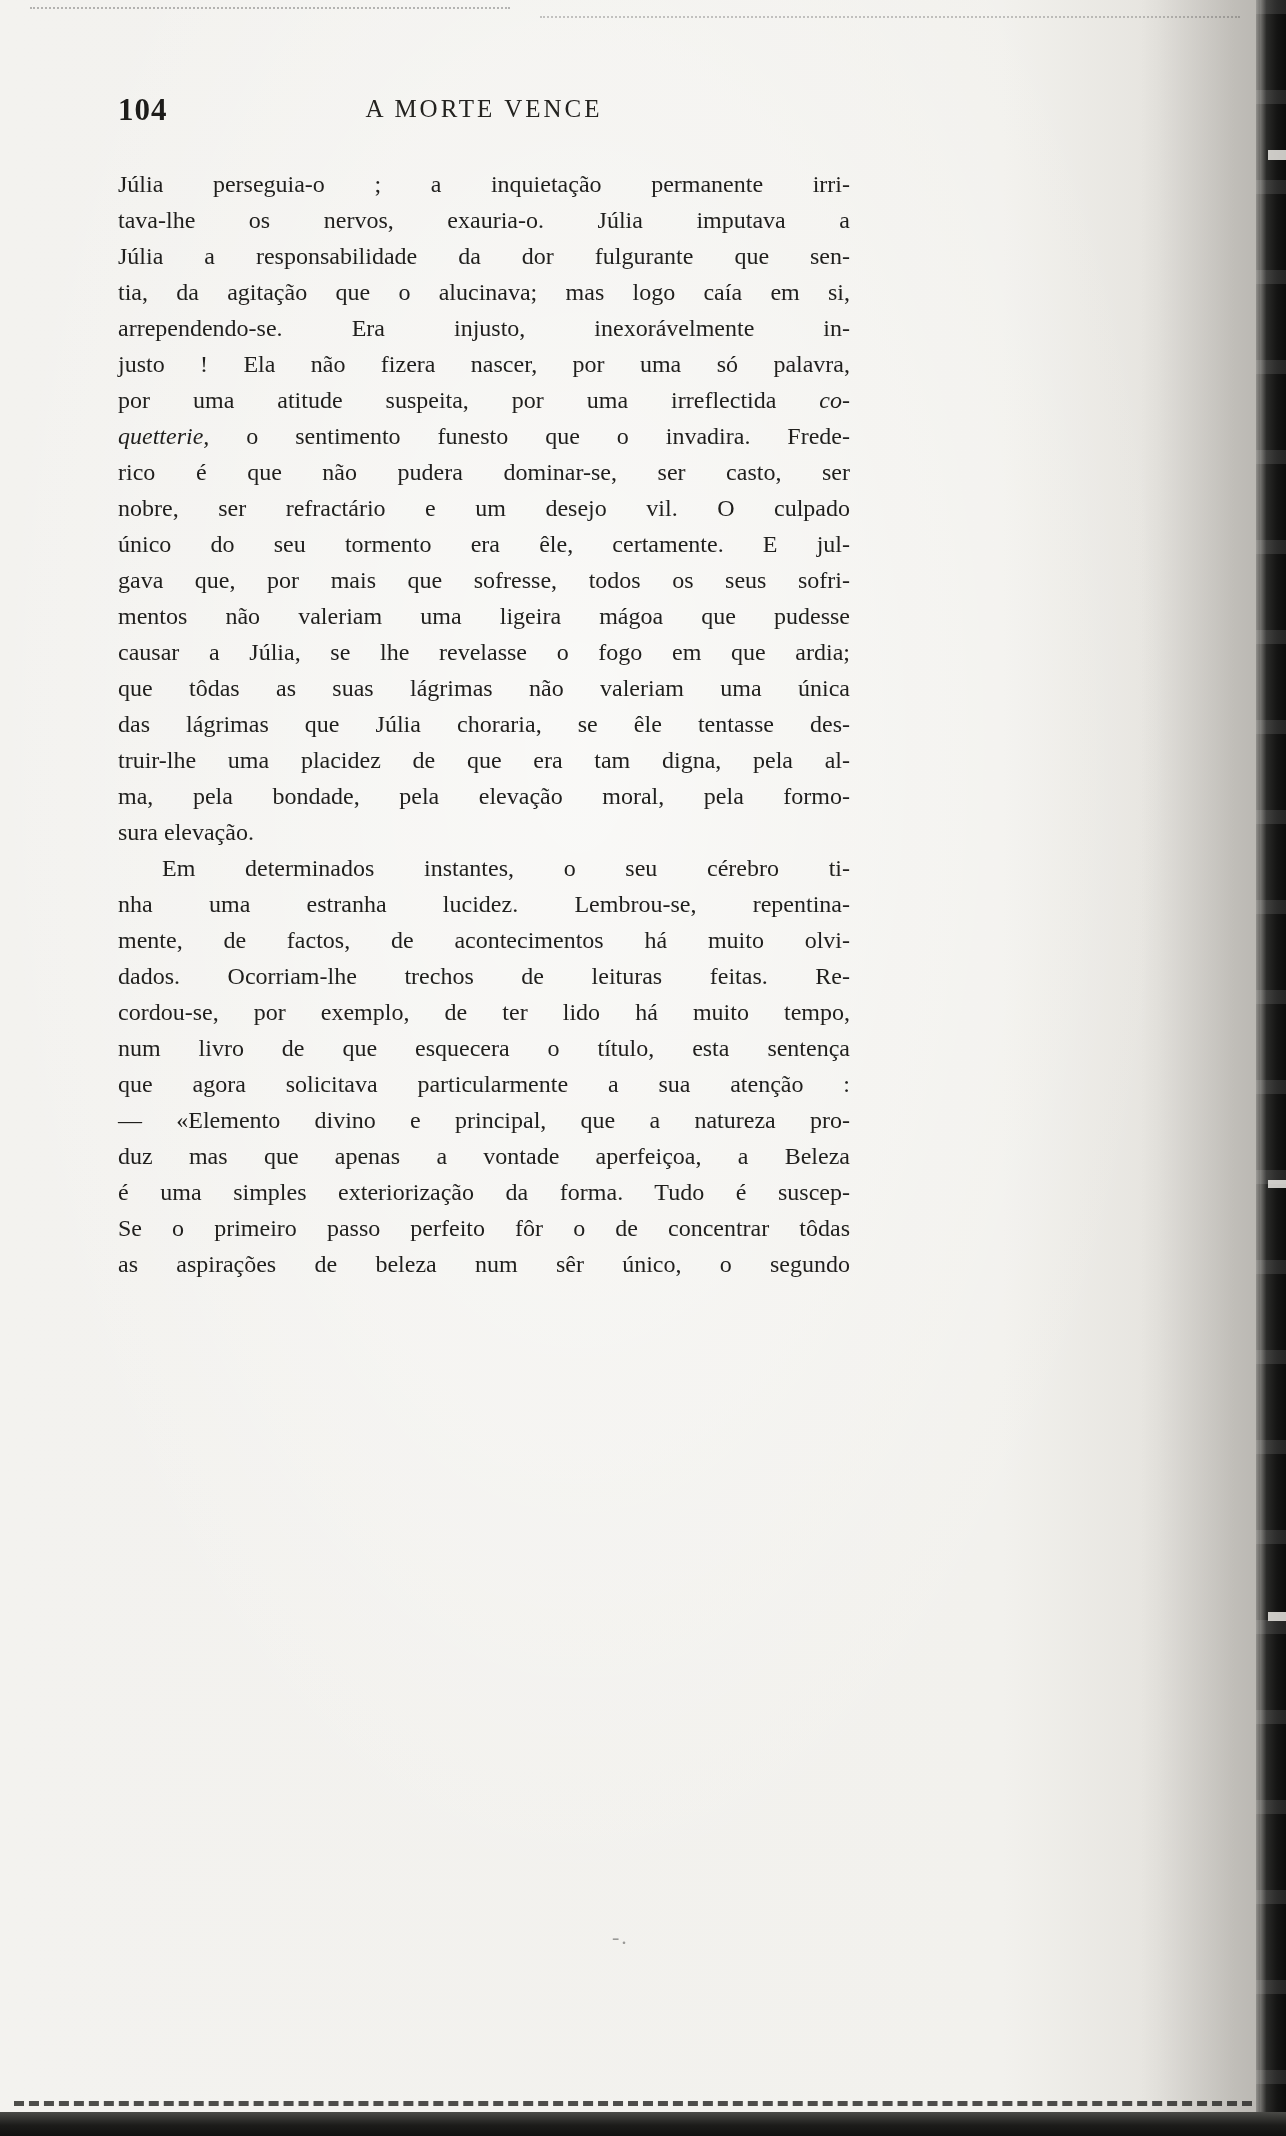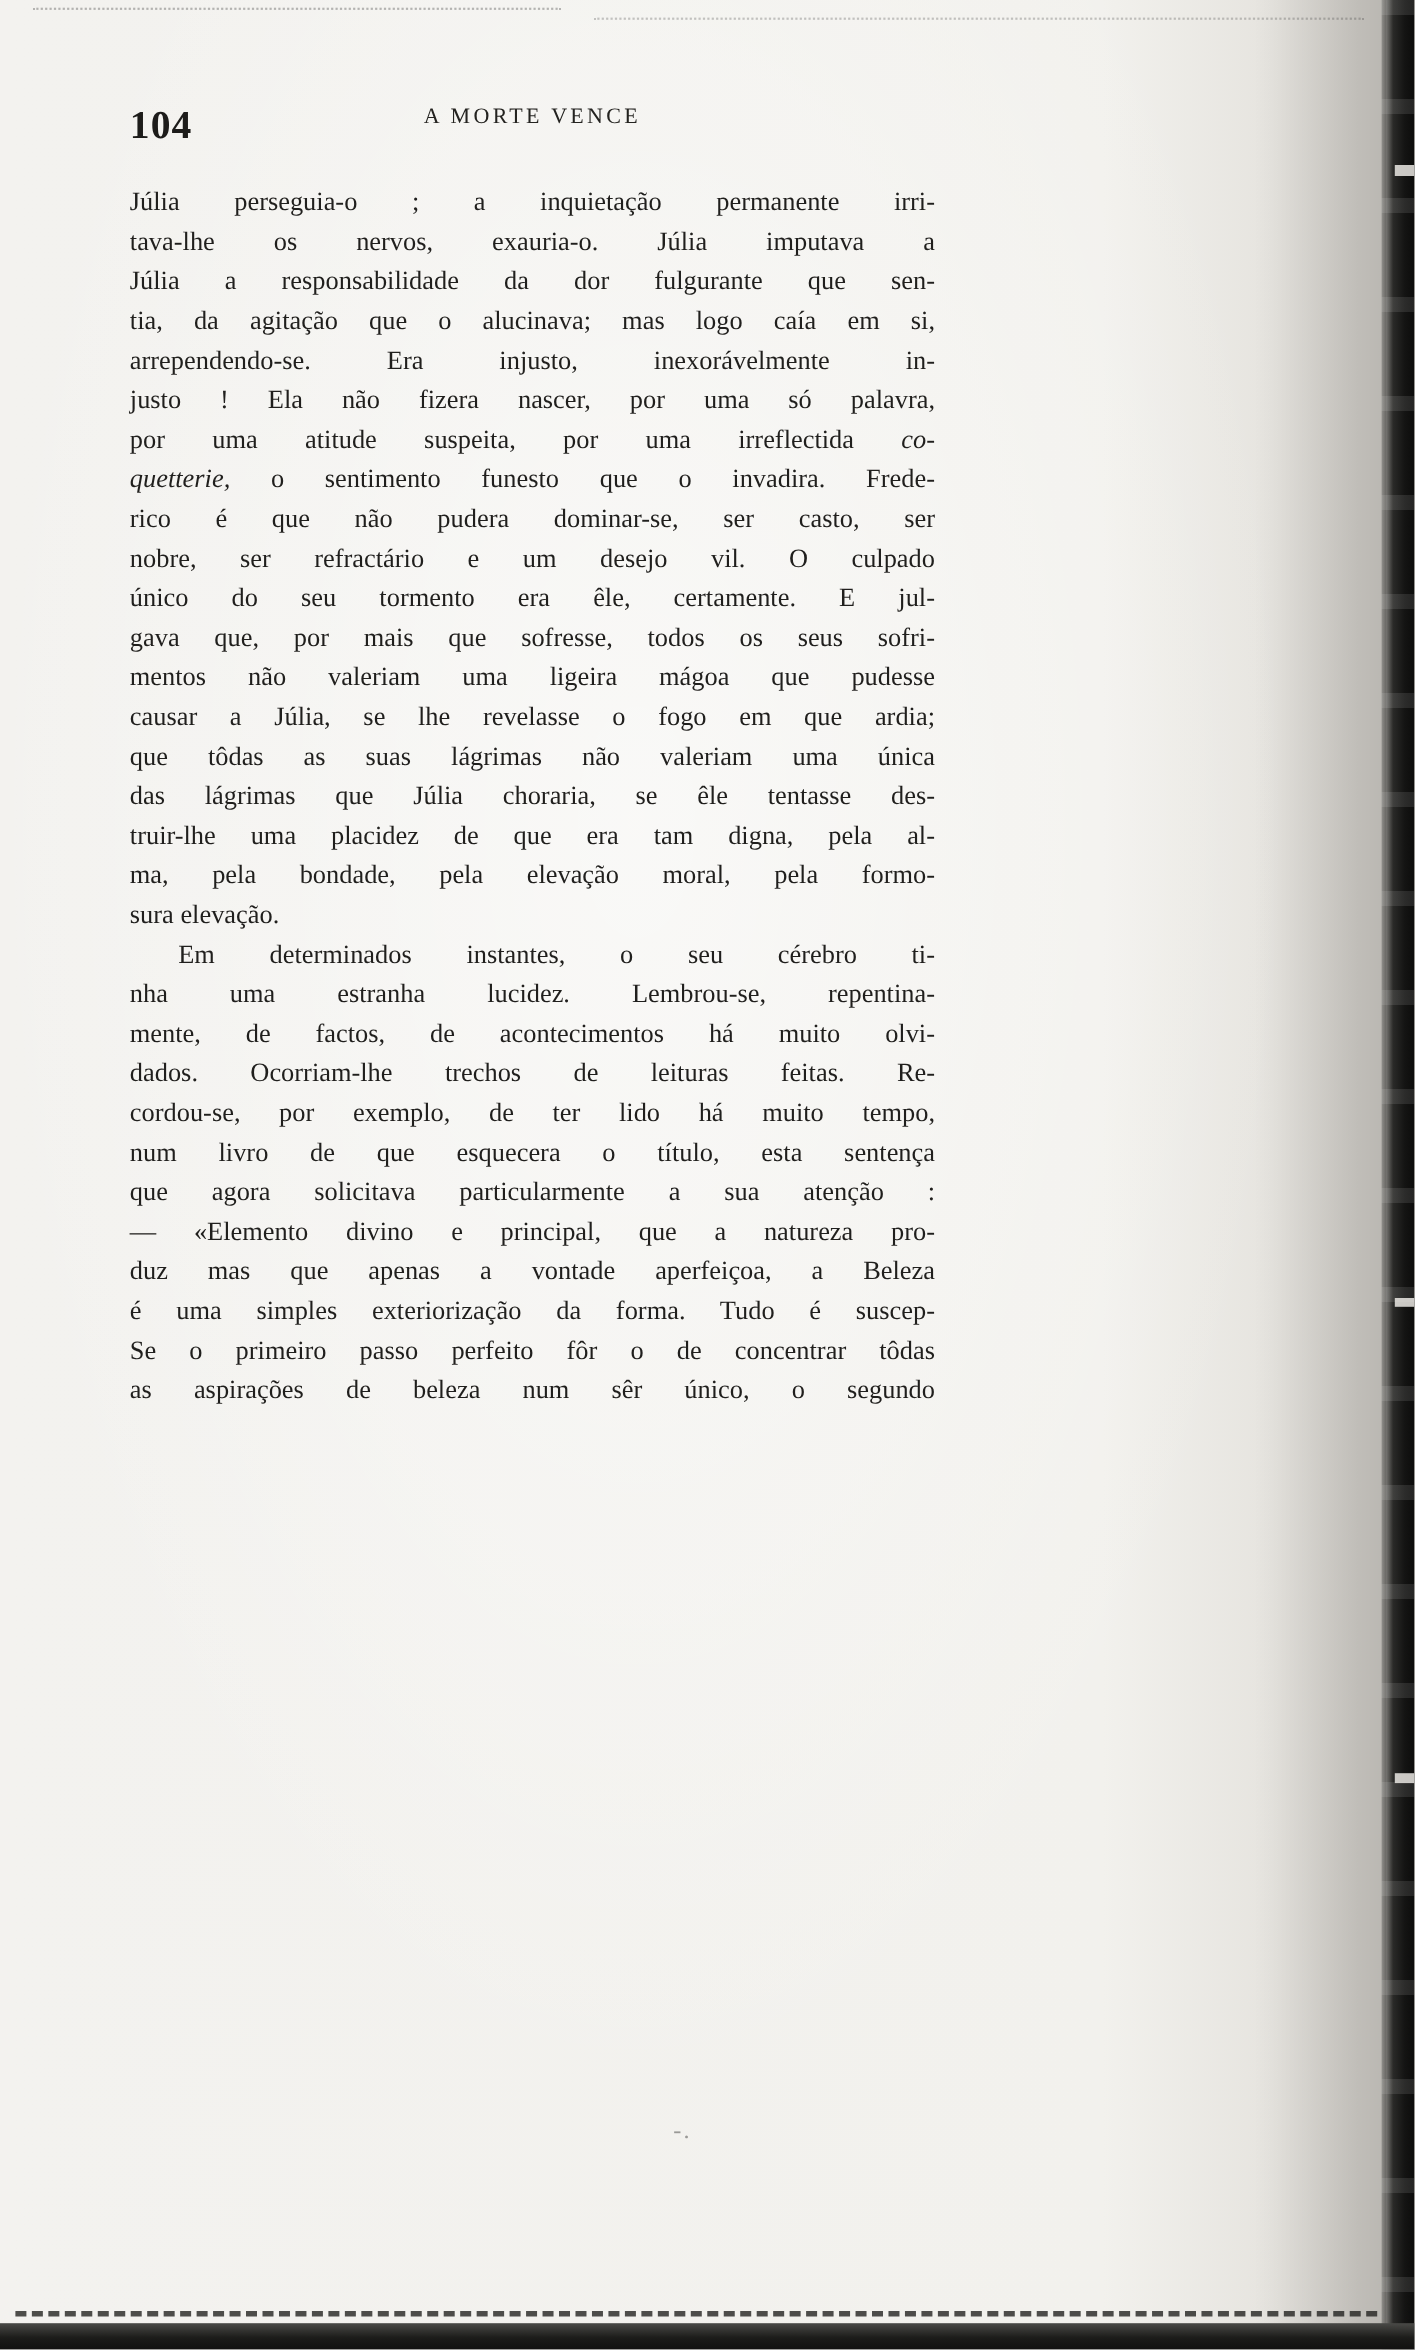--- a/index.html
+++ b/index.html
@@ -70,27 +70,27 @@
     width: 732px;
   }
   .header-row {
     position: relative;
     height: 40px;
     margin-bottom: 34px;
   }
   .page-number {
     position: absolute;
     left: 0; top: 0;
-    font-size: 36px;
+    font-size: 31px;
     font-weight: bold;
     letter-spacing: 1px;
   }
   .running-title {
     text-align: center;
-    font-size: 20px;
+    font-size: 25px;
     letter-spacing: 3px;
     padding-top: 3px;
     color: #242320;
   }
   .body-text {
     font-size: 24px;
     line-height: 36px;
     color: #201f1d;
   }
   .line {

